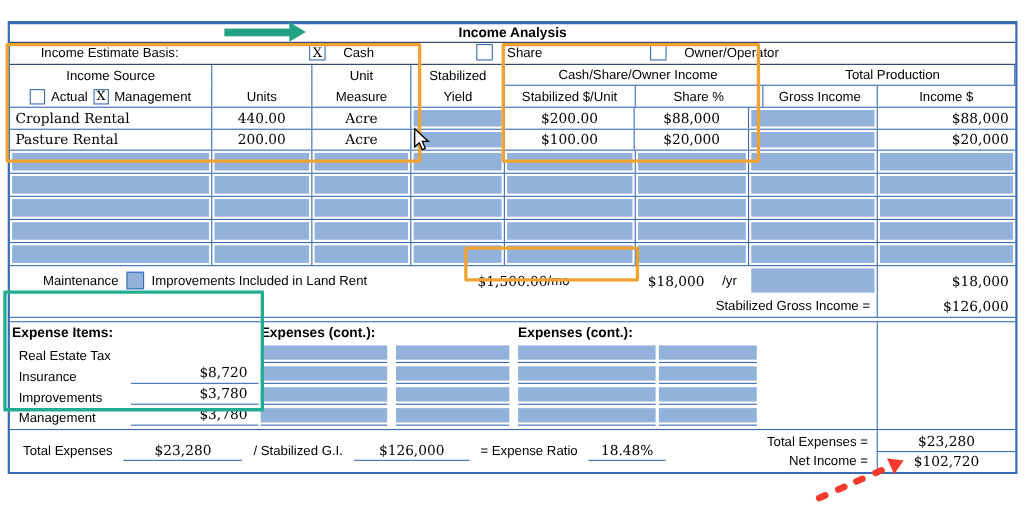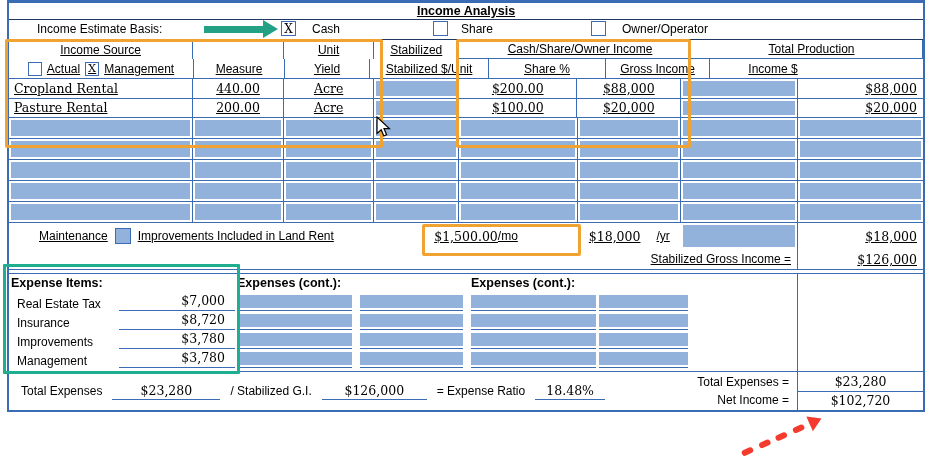--- a/index.html
+++ b/index.html
@@ -7,22 +7,22 @@
     --dark-line:#1f3864;
     --cell-fill:#92b2dc;
     --hl-orange:#f0a330;
     --hl-teal:#1fae8f;
     --arrow-green:#23a184;
     --arrow-red:#f43b2e;
   }
   html,body{margin:0;padding:0;background:#ffffff;}
   .stage{position:relative;width:932px;height:459px;background:#fff;overflow:hidden;
          font-family:"Liberation Sans",sans-serif;color:#000;}
-  .tbl{position:absolute;left:7px;top:0;width:918px;background:#fff;
-       border:2px solid var(--grid-line);border-top-width:3px;box-sizing:border-box;text-decoration:underline;}
+  .tbl{position:absolute;left:7px;top:19px;width:918px;background:#fff;
+       border:2px solid var(--grid-line);border-top-width:3px;box-sizing:border-box;}
   .row{position:relative;box-sizing:border-box;}
   .title-row{height:17px;border-bottom:1.5px solid var(--dark-line);
              display:flex;align-items:center;justify-content:center;
              font-weight:bold;font-size:12.5px;}
   .basis-row{height:20px;border-bottom:1.5px solid var(--dark-line);}
   .basis-row .lbl{position:absolute;top:2px;font-size:12px;}
   .cb{position:absolute;top:1px;width:15px;height:15px;border:1.5px solid var(--grid-line);
       box-sizing:border-box;background:#fff;display:inline-flex;align-items:center;justify-content:center;}
   .cb i{font-style:normal;font-family:"DejaVu Serif",serif;font-size:12px;line-height:1;}
   .grow{display:flex;box-sizing:border-box;border-bottom:1.5px solid var(--grid-line);height:20px;}
@@ -138,20 +138,23 @@
 
     <div class="grow hrow2">
       <div class="cell c1" style="gap:5px">
         <span class="hcb"></span>
         <span>Actual</span>
         <span class="hcb">
             <i>X</i>
           </span>
         <span>Management</span>
       </div>
+      <div class="cell c2">
+          <span>Units</span>
+        </div>
       <div class="cell c3">
           <span>Measure</span>
         </div>
       <div class="cell c4">
           <span>Yield</span>
         </div>
       <div class="cell c5">
           <span>Stabilized $/Unit</span>
         </div>
       <div class="cell c7">
@@ -383,21 +386,20 @@
 
     <div class="divider"></div>
 
     <div class="exp-sec">
       <div class="right-strip"></div>
 
       <div class="exp-items">
         <div class="exp-hdr">Expense Items:</div>
         <div class="exp-line">
           <span class="elbl">Real Estate Tax</span>
-          <span class="eval ser">$7,000</span>
         </div>
         <div class="exp-line">
           <span class="elbl">Insurance</span>
           <span class="eval ser">$8,720</span>
         </div>
         <div class="exp-line">
           <span class="elbl">Improvements</span>
           <span class="eval ser">$3,780</span>
         </div>
         <div class="exp-line">

